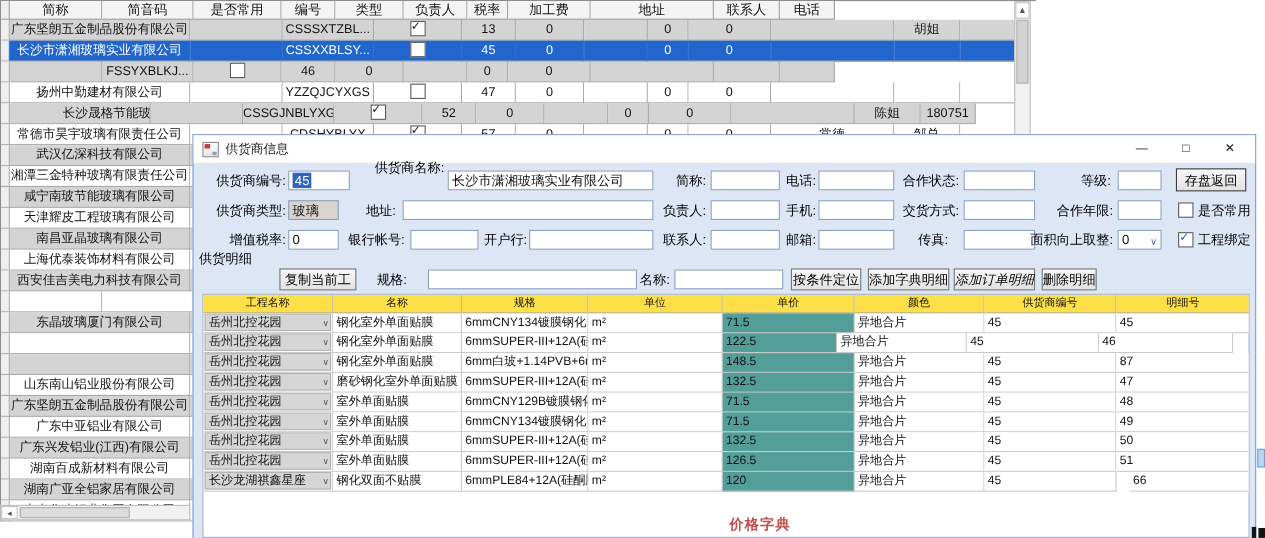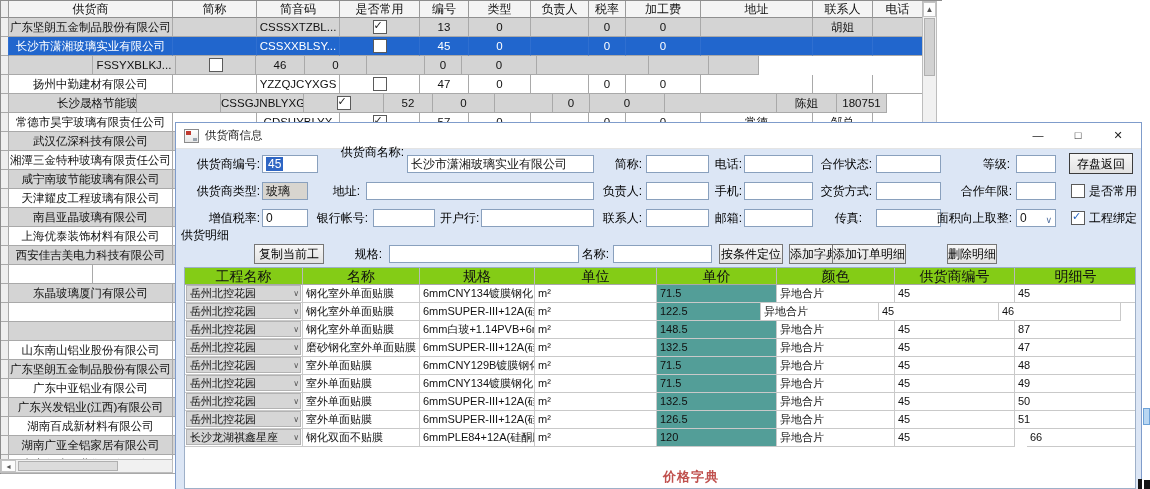--- a/index.html
+++ b/index.html
@@ -41,37 +41,36 @@
   .btn.primary{border-color:#3c3c3c;}
   .chkrow{position:absolute;height:18px;display:flex;align-items:center;gap:4px;font-size:12px;color:#000;}
   .chkrow .cb{margin-top:0;}
   .chkrow .cb.checked::after{color:#1f5fbf;}
   #sect-lbl{position:absolute;font-size:12px;color:#000;}
   
   #grid{position:absolute;left:8px;top:144px;width:952px;height:222px;background:#ffffff;border:1px solid #9eb0c8;box-sizing:border-box;overflow:hidden;}
   .g-row{display:flex;}
   .g-cell{box-sizing:border-box;height:18px;line-height:17px;border-right:1px solid #c9c9c9;border-bottom:1px solid #c9c9c9;
           font-size:11px;padding:0 3px;overflow:hidden;white-space:nowrap;color:#111;flex:0 0 auto;text-align:left;background:#fff;}
-  .g-head .g-cell{height:17px;line-height:16px;background:#84cc16;text-align:center;border-right-color:#b9b9b9;border-bottom-color:#a8a8a8;font-size:14px;}
+  .g-head .g-cell{height:17px;line-height:16px;background:#fde047;text-align:center;border-right-color:#b9b9b9;border-bottom-color:#a8a8a8;font-size:10px;}
   .g-cell.price{background:#539e98;color:#101010;}
   .g-cell.pc{padding:0 1px;}
   .combo-inner{height:16px;margin-top:0px;background:#d6d6d6;border:1px solid #b3b3b3;box-sizing:border-box;line-height:14px;
                padding:0 10px 0 3px;position:relative;overflow:hidden;white-space:nowrap;}
   .combo-inner .v{position:absolute;right:1px;top:1px;font-size:8px;color:#555;}
   #footer-red{position:absolute;left:415px;top:345px;width:200px;text-align:center;color:#c0504d;font-size:13px;font-weight:bold;letter-spacing:1px;z-index:11;}
 </style>
 </head>
 <body>
 
 <div id="screen">
 
   <div id="bt">
       <div class="bt-row bt-head">
         <div class="bt-cell rowhead" style="width: 8px;"></div>
-        <div class="bt-cell" style="width: 164px;">供货商</div>
         <div class="bt-cell" style="width: 84px;">简称</div>
         <div class="bt-cell" style="width: 83px;">简音码</div>
         <div class="bt-cell" style="width: 80px;">是否常用</div>
         <div class="bt-cell" style="width: 49px;">编号</div>
         <div class="bt-cell" style="width: 62px;">类型</div>
         <div class="bt-cell" style="width: 58px;">负责人</div>
         <div class="bt-cell" style="width: 37px;">税率</div>
         <div class="bt-cell" style="width: 75px;">加工费</div>
         <div class="bt-cell" style="width: 112px;">地址</div>
         <div class="bt-cell" style="width: 60px;">联系人</div>
@@ -502,27 +501,27 @@
         <div class="tb combo" style="left: 840px; top: 86px; width: 40px;"><span>0</span></div>
         <div class="chkrow" style="left: 895px; top: 86px;">
           <span class="cb checked"></span>
           <span>工程绑定</span>
         </div>
       </div>
 
     <div id="sect-lbl" style="left:5px;top:104px;">供货明细</div>
 
     <div class="btn" style="left:78px;top:121px;width:70px;height:20px;line-height:19px;">复制当前工程</div>
-    <div class="lbl" style="left:168px;top:122px;width:38px;">规格:</div>
+    <div class="lbl" style="left:156px;top:122px;width:38px;">规格:</div>
     <div class="tb" style="left:213px;top:122px;width:190px;"><span></span></div>
     <div class="lbl" style="left:400px;top:122px;width:33px;">名称:</div>
     <div class="tb" style="left:437px;top:122px;width:99px;"><span></span></div>
     <div class="btn" style="left:543px;top:121px;width:64px;height:20px;line-height:19px;">按条件定位</div>
     <div class="btn" style="left:613px;top:121px;width:74px;height:20px;line-height:19px;">添加字典明细</div>
-    <div class="btn" style="left:656px;top:121px;width:74px;height:20px;line-height:19px;">添加订单明细</div>
+    <div class="btn" style="left:691px;top:121px;width:74px;height:20px;line-height:19px;font-style:italic;">添加订单明细</div>
     <div class="btn" style="left:771px;top:121px;width:50px;height:20px;line-height:19px;">删除明细</div>
 
     <div id="grid">
         <div class="g-row g-head">
           <div class="g-cell" style="width: 118px;">工程名称</div>
           <div class="g-cell" style="width: 117px;">名称</div>
           <div class="g-cell" style="width: 115px;">规格</div>
           <div class="g-cell" style="width: 122px;">单位</div>
           <div class="g-cell" style="width: 120px;">单价</div>
           <div class="g-cell" style="width: 118px;">颜色</div>

